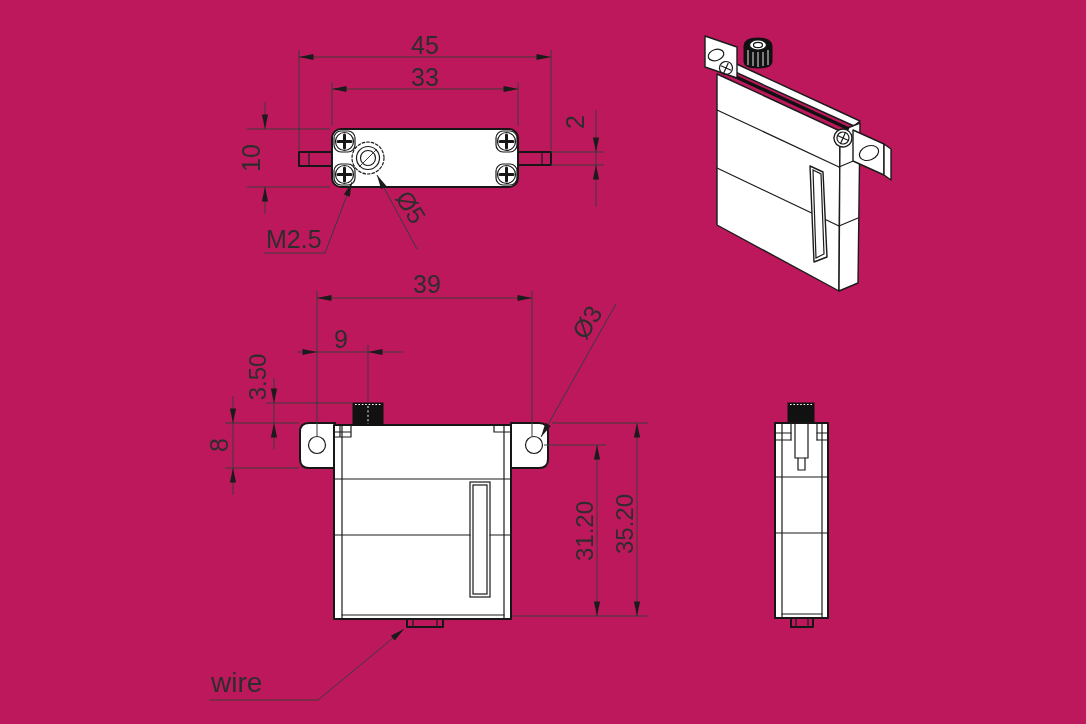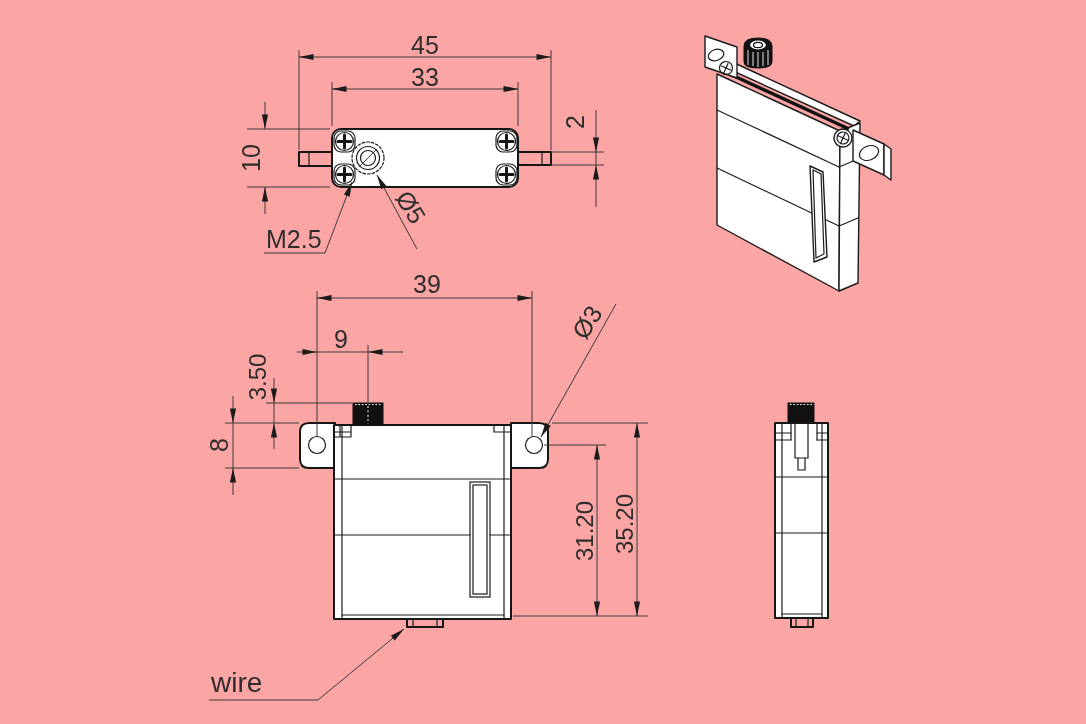--- a/index.html
+++ b/index.html
@@ -1,16 +1,16 @@
 <!DOCTYPE html>
 <html><head>
 <meta charset="utf-8">
 <style>
   html,body{margin:0;padding:0;background:#fff;}
-  .page{width:1086px;height:724px;background:#fca5a5;position:relative;overflow:hidden;}
+  .page{width:1086px;height:724px;background:#be185d;position:relative;overflow:hidden;}
   svg{display:block;}
   text{font-family:"Liberation Sans","DejaVu Sans",sans-serif;fill:#2d2d2d;}
   .t25{font-size:25px;}
   .t24{font-size:24px;}
   .t28{font-size:28px;}
   .part{stroke:#161616;stroke-width:2;fill:none;stroke-linejoin:round;stroke-linecap:round;}
   .partfill{stroke:#161616;stroke-width:2;fill:#fff;stroke-linejoin:round;}
   .inner{stroke:#1b1b1b;stroke-width:1.2;fill:none;stroke-linecap:round;}
   .dim{stroke:#3a3a3a;stroke-width:1;fill:none;}
   .iso{stroke:#1b1b1b;stroke-width:1.4;fill:#fff;stroke-linejoin:round;}

